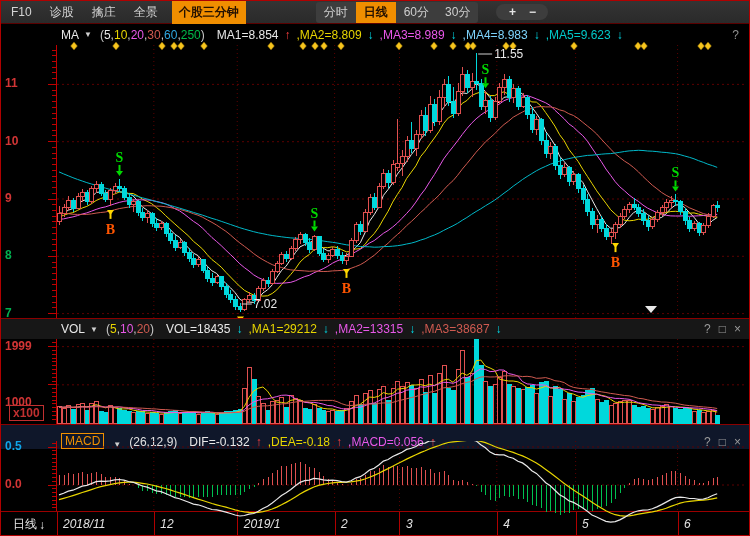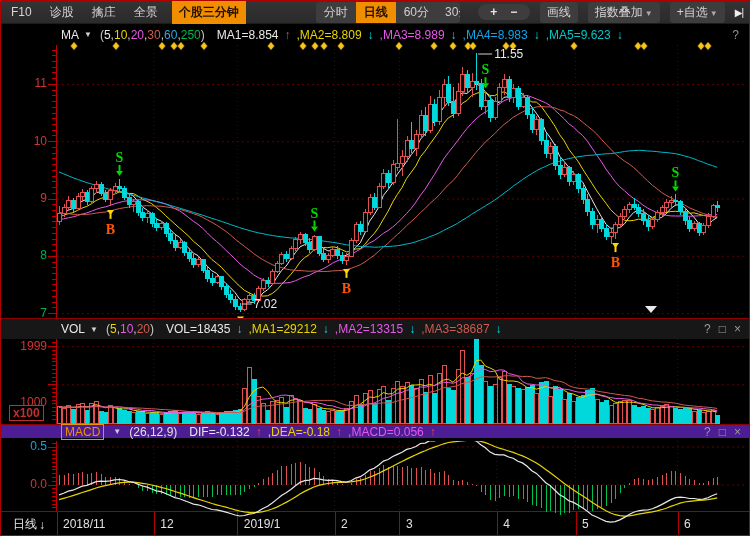--- a/index.html
+++ b/index.html
@@ -20,37 +20,37 @@
   .zoompill{display:flex;gap:4px;background:#3d3d3d;border-radius:9px;padding:1px 8px;margin-left:8px;}
   .zbtn{width:16px;text-align:center;color:#e5e5e5;font-weight:bold;}
   .tb-right{margin-left:auto;display:flex;align-items:center;gap:10px;}
   .tb-btn{background:#3d3d3d;border-radius:3px;padding:2px 7px;color:#d5d5d5;}
   .collapse{color:#eee;font-size:10px;letter-spacing:-1px;}
   
   .ind-bar{left:0;width:100%;display:flex;align-items:center;gap:4px;background:#000;
            box-sizing:border-box;padding-left:60px;white-space:nowrap;}
   #ma-bar{top:23px;height:21px;}
   #vol-bar{top:317px;height:21px;background:#171717;border-top:1px solid #8b0000;box-sizing:border-box;}
-  #macd-bar{top:423px;height:14px;background:#4c1d95;border-top:1px solid #8b0000;box-sizing:border-box;}
+  #macd-bar{top:423px;height:25px;background:#0f172a;border-top:1px solid #8b0000;box-sizing:border-box;align-items:flex-end;}
   .ind-title{color:#e8e8e8;}
   .dd{font-size:8px;color:#cfcfcf;margin:0 4px 0 1px;}
   .macd-box{border:1px solid #f09000;color:#f09000;padding:0 3px;margin-right:4px;}
   .seg{letter-spacing:0;}
   .arrow-up{color:#ff4040;margin:0 2px;}
   .arrow-dn{color:#00dce8;margin:0 2px;}
   .bar-icons{margin-left:auto;margin-right:8px;display:flex;gap:8px;color:#9a9a9a;}
   .bar-icons span{cursor:default;}
   .help-q{margin-left:auto;margin-right:10px;color:#909090;}
   
-  .plabel{position:absolute;width:42px;text-align:right;font-weight:normal;font-size:12px;}
+  .plabel{position:absolute;width:42px;font-weight:bold;font-size:12px;}
   .x100box{position:absolute;border:1px solid #c03030;color:#c03030;padding:0 3px;font-weight:bold;}
   
   #datebar{left:0;top:510px;width:100%;height:26px;background:#000;border-top:1px solid #9b0000;
            box-sizing:border-box;z-index:1;}
-  .month-label{position:absolute;top:5px;color:#e2e2e2;}
+  .month-label{position:absolute;top:5px;color:#e2e2e2;font-style:italic;}
   .month-sep{position:absolute;top:0;width:1px;height:25px;background:#b00000;}
   #period-box{position:absolute;left:0;top:0;width:57px;height:25px;border-right:1px solid #b00000;
               box-sizing:border-box;display:flex;align-items:center;justify-content:center;gap:2px;color:#e8e8e8;}
   svg{position:absolute;left:0;}
   #mainsvg{top:38px;z-index:0;}
   #volsvg{top:338px;}
   #macdsvg{top:440px;z-index:3;pointer-events:none;}
 </style>
 </head>
 <body>
@@ -65,40 +65,34 @@
       <div class="tabstrip">
         <span class="tab">分时</span>
         <span class="tab active">日线</span>
         <span class="tab">60分</span>
         <span class="tab">30分</span>
       </div>
       <div class="zoompill">
         <span class="zbtn">+</span>
         <span class="zbtn">−</span>
       </div>
-      <div class="tb-right">
-        <span class="tb-btn">画线</span>
-        <span class="tb-btn">指数叠加<span class="caret">▼</span></span>
-        <span class="tb-btn">+自选<span class="caret">▼</span></span>
-        <span class="collapse">▶|</span>
-      </div>
     </div>
 
   <div id="ma-bar" class="abs ind-bar">
       <span class="ind-title">MA</span>
       <span class="dd">▼</span>
       <span><span class="seg" style="color:#c8c8c8">(</span><span class="seg" style="color:#e8e8e8">5</span><span class="seg" style="color:#c8c8c8">,</span><span class="seg" style="color:#e8d500">10</span><span class="seg" style="color:#c8c8c8">,</span><span class="seg" style="color:#e858e8">20</span><span class="seg" style="color:#c8c8c8">,</span><span class="seg" style="color:#cf5a50">30</span><span class="seg" style="color:#c8c8c8">,</span><span class="seg" style="color:#2fa7e0">60</span><span class="seg" style="color:#c8c8c8">,</span><span class="seg" style="color:#00b84a">250</span><span class="seg" style="color:#c8c8c8">)</span></span>
       <span style="width:4px"></span>
       <span class="seg" style="color:#e8e8e8">MA1=8.854</span>
       <span class="arrow-up">↑</span>
       <span class="seg" style="color:#e8d500">,MA2=8.809</span>
       <span class="arrow-dn">↓</span>
       <span class="seg" style="color:#e858e8">,MA3=8.989</span>
       <span class="arrow-dn">↓</span>
-      <span class="seg" style="color:#0ea5e9">,MA4=8.983</span>
+      <span class="seg" style="color:#7dd3fc">,MA4=8.983</span>
       <span class="arrow-dn">↓</span>
       <span class="seg" style="color:#00c8c8">,MA5=9.623</span>
       <span class="arrow-dn">↓</span>
       <span class="help-q">?</span>
     </div>
 
   <svg id="mainsvg" width="750" height="280">
       <g>
         <line x1="56" y1="45.400000000000006" x2="745" y2="45.400000000000006" stroke="#5c0000" stroke-dasharray="2,3"></line>
         <line x1="56" y1="102.7" x2="745" y2="102.7" stroke="#5c0000" stroke-dasharray="2,3"></line>

